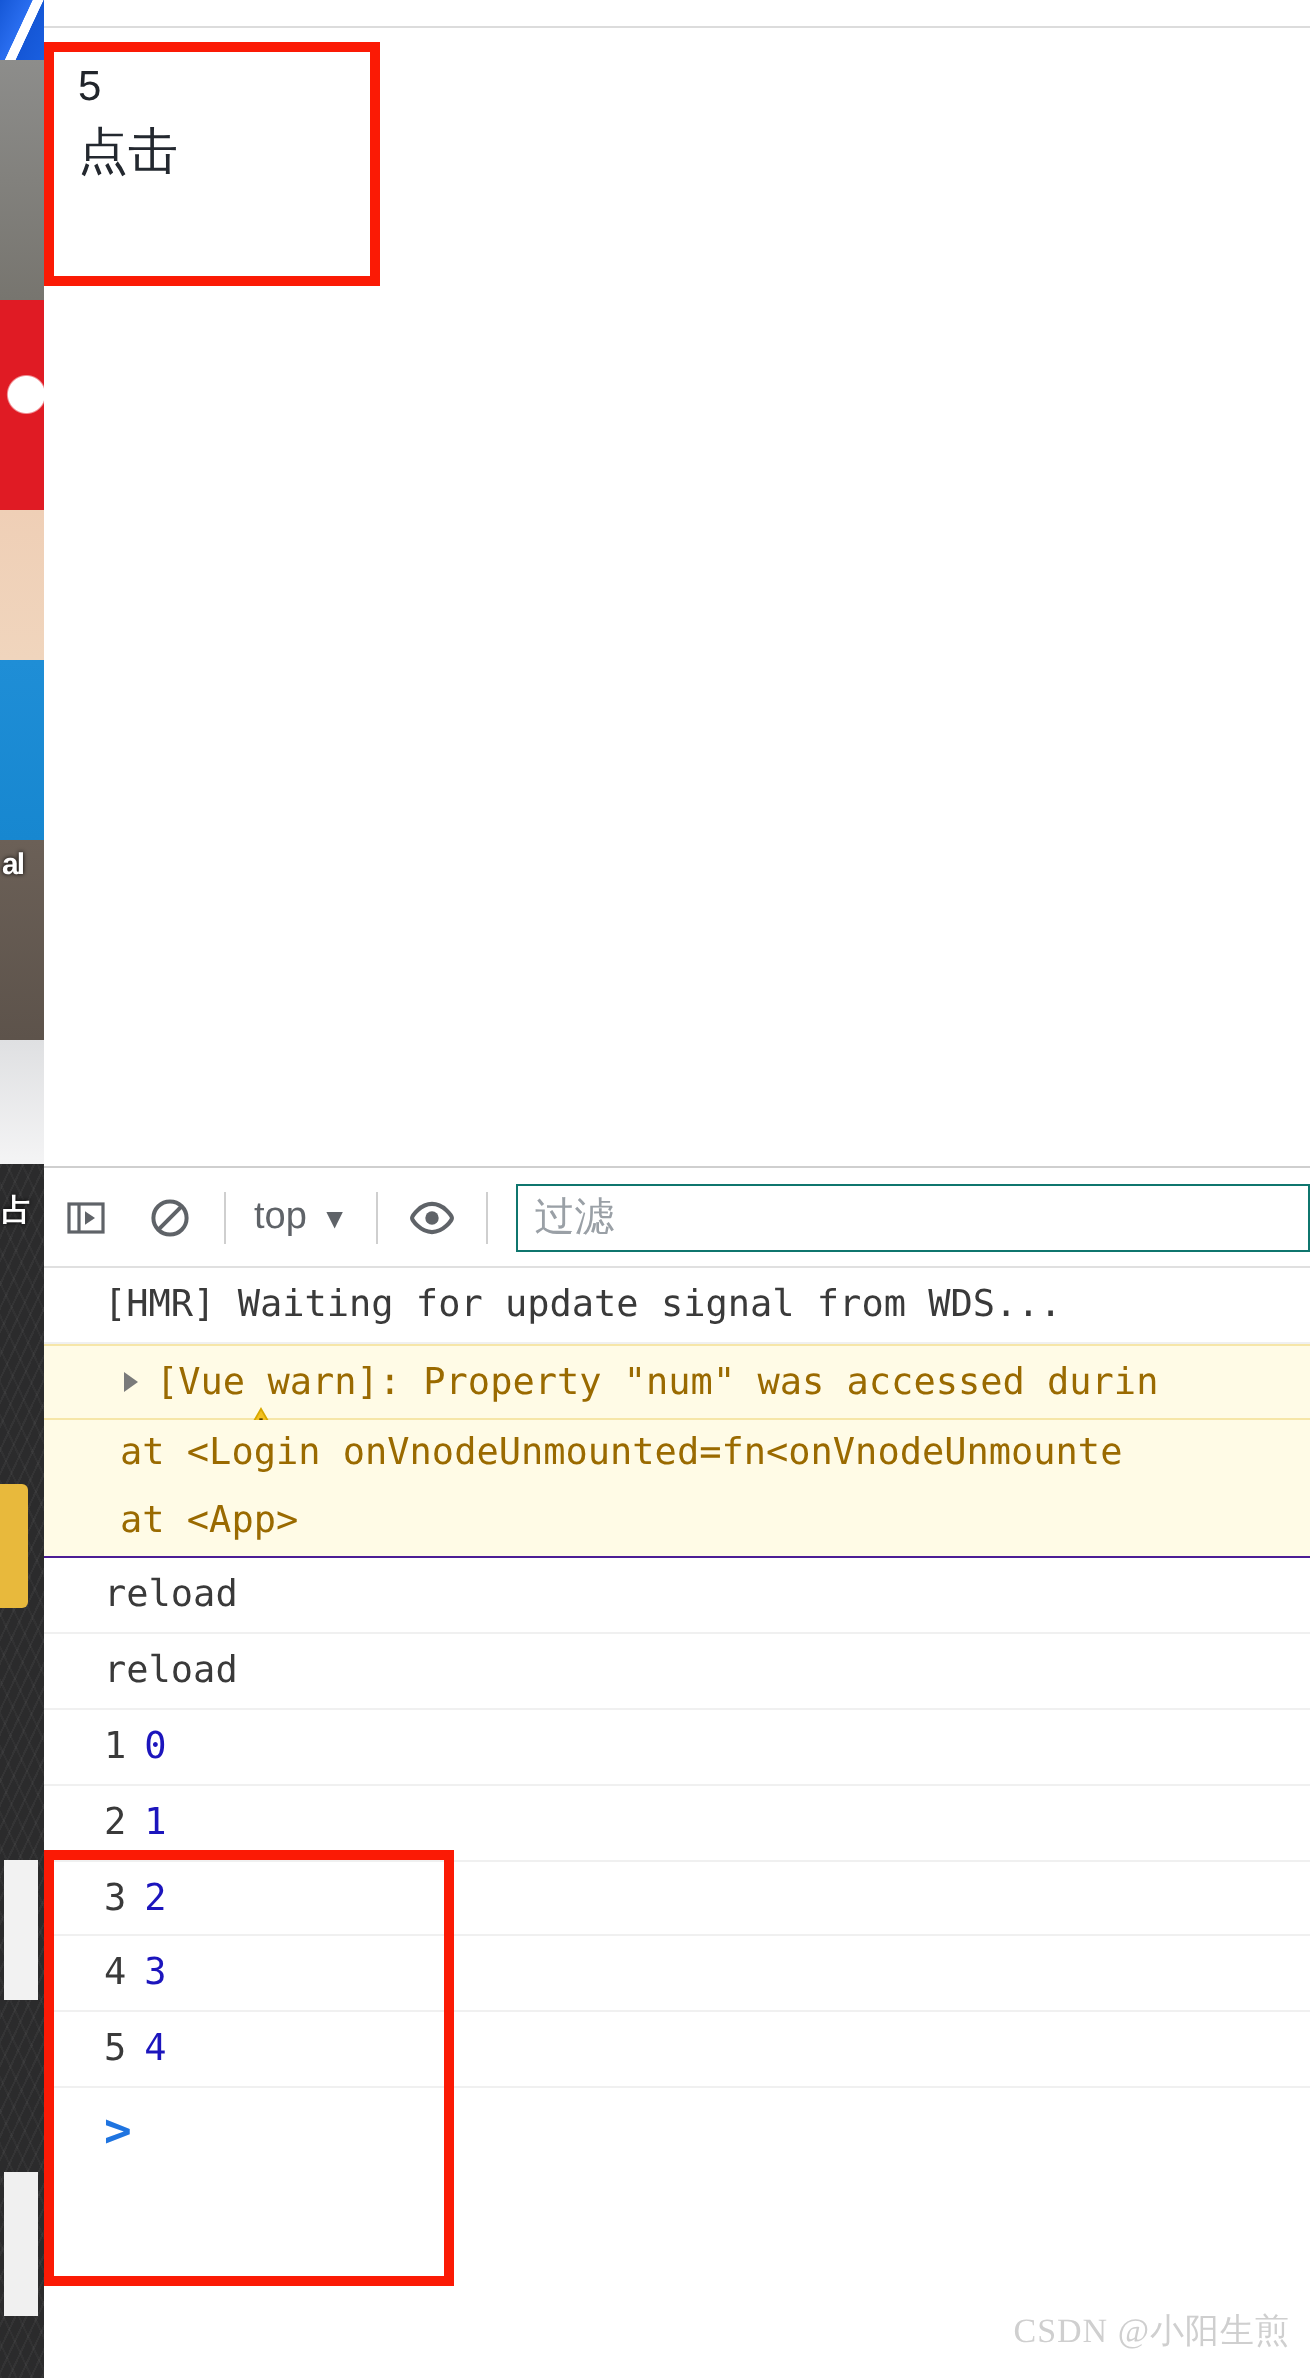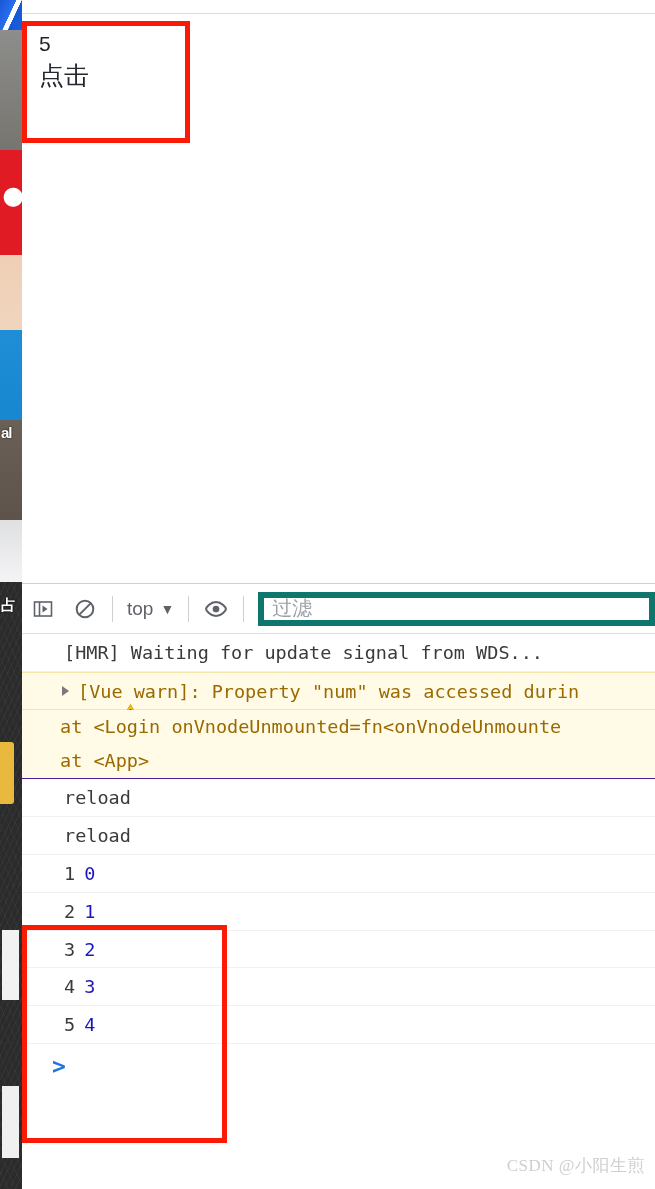--- a/index.html
+++ b/index.html
@@ -79,34 +79,34 @@
 
   #dt-filterbar{
     position:relative;height:50px;background:#fff;border-bottom:1px solid #e0e0e0;
     display:flex;align-items:center;box-sizing:border-box;
   }
   #ctx-select{
     display:flex;align-items:center;gap:7px;font-size:19px;color:#5f6368;padding:0 8px;
     font-family:"Liberation Sans","DejaVu Sans",sans-serif;
   }
   #filter-input{
-    flex:1;height:34px;margin-left:8px;margin-right:0;border:6px solid #0f766e;
+    flex:1;height:34px;margin-left:8px;margin-right:0;border:1px solid #0f766e;
     background:#fff;display:flex;align-items:center;padding:0 8px;box-sizing:border-box;
     font-size:20px;color:#9aa0a6;font-family:"DejaVu Sans","Liberation Sans",sans-serif;
   }
 
   
   #console-body{position:relative;height:501px;overflow:hidden;background:#fff;}
   .row{
     position:relative;box-sizing:border-box;border-bottom:1px solid #f0f0f0;
     display:flex;align-items:center;
     font-family:"DejaVu Sans Mono","Liberation Mono",monospace;
     font-size:18.5px;white-space:pre;
   }
-  .row .txt{padding-left:42px;color:#3a3a3a;}
+  .row .txt{padding-left:30px;color:#3a3a3a;}
   .row.warn{background:#fffbe6;border-bottom:1px solid #f6e6a8;border-top:1px solid #f6e6a8;}
   .row.warn .txt{color:#9a6a00;padding-left:42px;}
   .row.warn-cont{background:#fffbe6;border-bottom:none;border-top:none;}
   .row.warn-cont .txt{color:#9a6a00;padding-left:38px;text-align:center;}
   .warn-ico{
     position:absolute;left:10px;top:50%;transform:translateY(-50%);
     width:19px;height:17px;
   }
   .tri-ar{
     position:absolute;left:40px;top:50%;transform:translateY(-50%);

